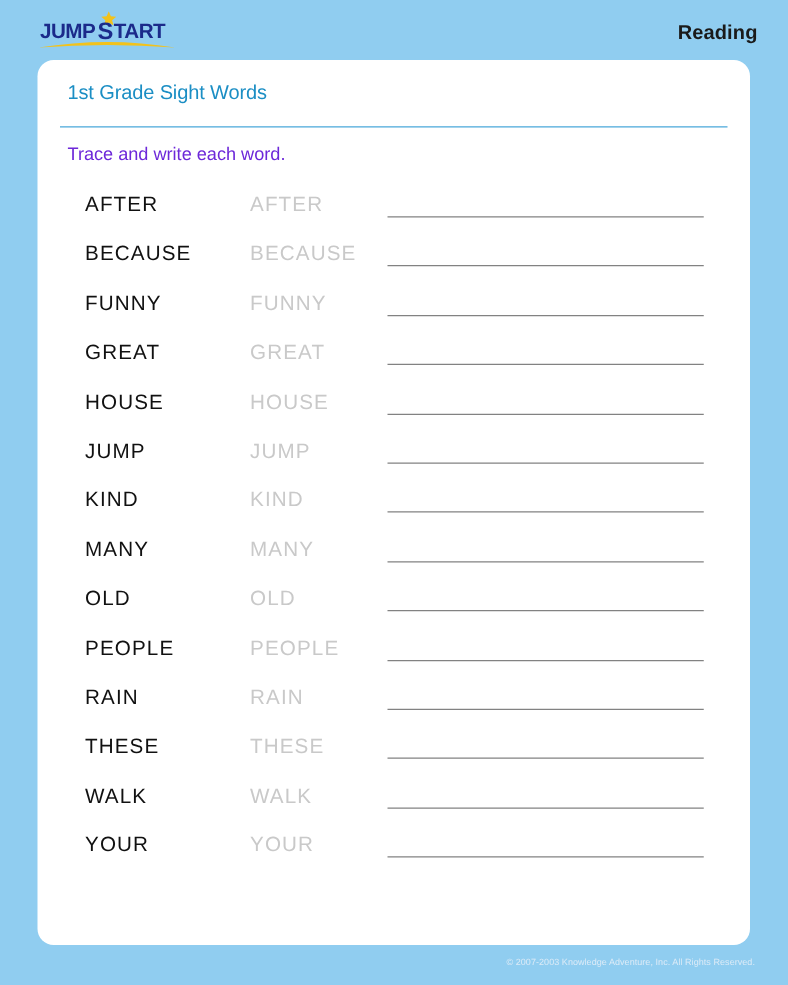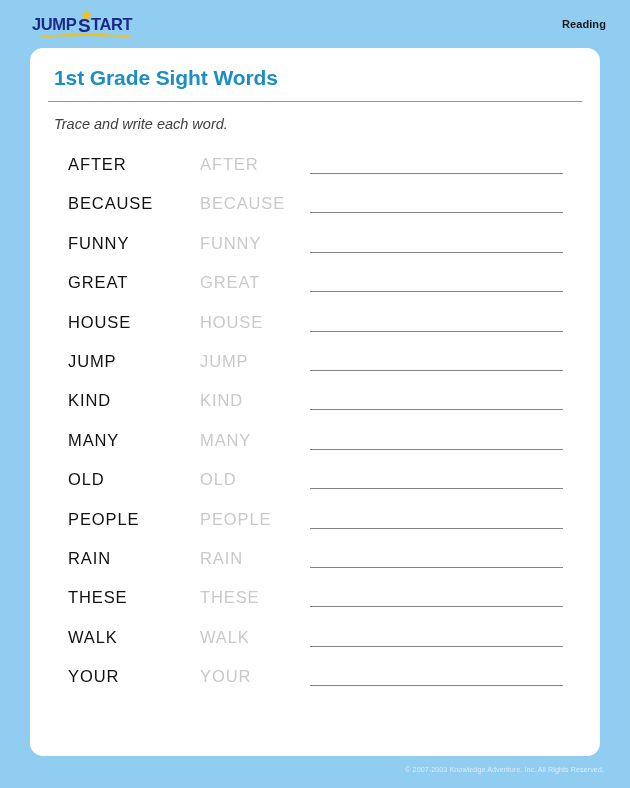--- a/index.html
+++ b/index.html
@@ -30,21 +30,21 @@
     top: 9px;
     width: 112px;
     height: 30px;
   }
   #logo svg { display: block; }
 
   #subject-label {
     position: absolute;
     right: 24px;
     top: 18px;
-    font-size: 11px;
+    font-size: 16px;
     font-weight: bold;
     color: #1a1a1a;
     letter-spacing: 0.1px;
   }
 
   
   #worksheet-card {
     position: absolute;
     left: 30px;
     top: 48px;
@@ -52,42 +52,41 @@
     height: 708px;
     background: #ffffff;
     border-radius: 13px;
     box-sizing: border-box;
   }
 
   #page-title {
     position: absolute;
     left: 24px;
     top: 18px;
-    font-size: 21px;
+    font-size: 16px;
     color: #1b8ec4;
-    font-weight: bold;
+    font-weight: normal;
     letter-spacing: -0.1px;
   }
 
   #title-divider {
     position: absolute;
     left: 18px;
     top: 53px;
     width: 534px;
     height: 1px;
     background: #4aa8da;
   }
 
   #instruction {
     position: absolute;
     left: 24px;
     top: 68px;
     font-size: 14.5px;
-    color: #404040;
-    font-style: italic;
+    color: #6d28d9;
   }
 
   
   #word-rows {
     position: absolute;
     left: 0;
     top: 107px;
     width: 570px;
   }
 

